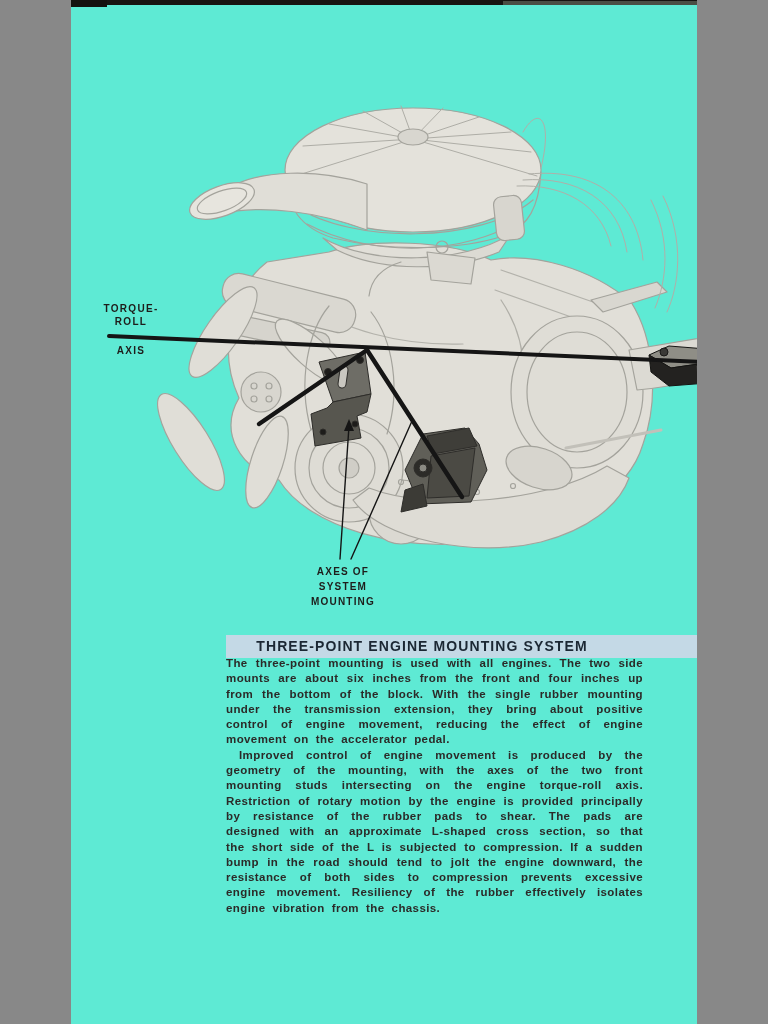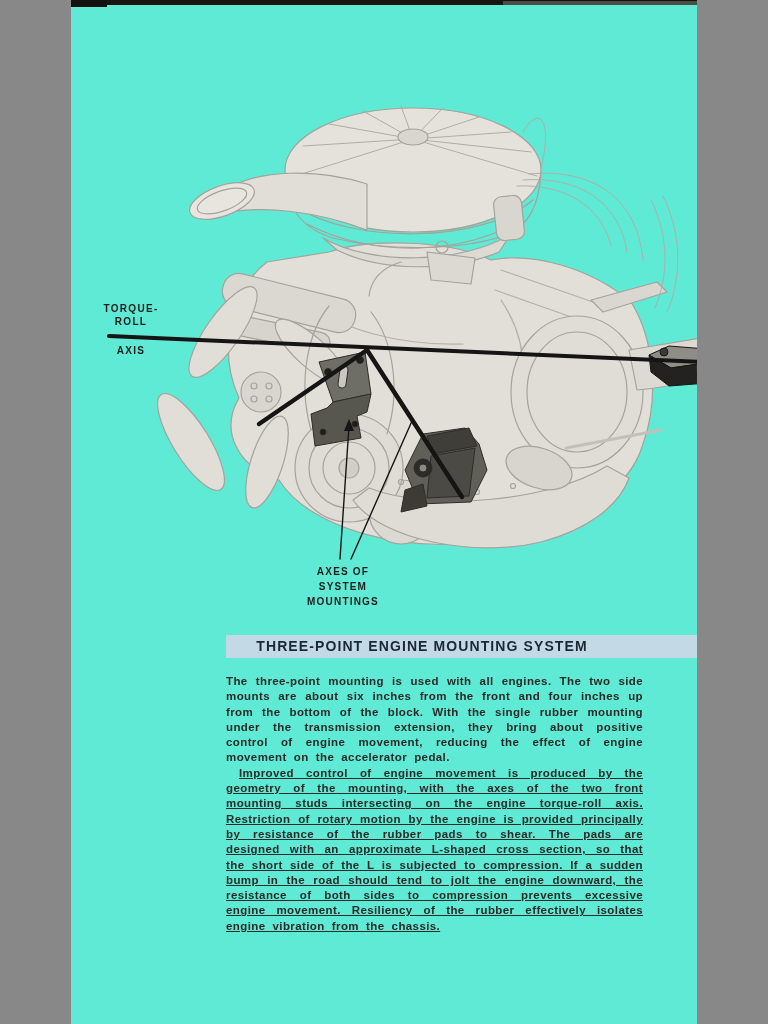--- a/index.html
+++ b/index.html
@@ -24,26 +24,26 @@
 
   .banner{
     position:absolute;top:635px;left:155px;width:613px;height:23px;
     background:#c4d9e6;
   }
   .banner .heading{
     width:392px;height:23px;line-height:23px;text-align:center;
     font-weight:700;font-size:14px;letter-spacing:1.1px;color:#1b2733;
   }
 
-  .bodycol{position:absolute;top:674px;left:155px;width:417px;}
+  .bodycol{position:absolute;top:656px;left:155px;width:417px;}
   .bodycol p{
     margin:0;font-weight:700;font-size:11.5px;line-height:15.3px;
     letter-spacing:0.4px;word-spacing:3.5px;text-align:justify;color:#2b2a28;
   }
-  .bodycol p + p{text-indent:13px;text-decoration:underline;}
+  .bodycol p + p{text-indent:13px;}
 
   .pagenum{
     position:absolute;top:972px;left:714px;width:40px;text-align:center;
     font-size:13px;letter-spacing:0.5px;color:#262523;font-family:Liberation Mono, monospace;
   }
 </style>
 </head>
 <body>
 
 <div class="page">
@@ -182,21 +182,21 @@
       <div>TORQUE-</div>
       <div>ROLL</div>
     </div>
     <div class="lbl" style="left:664px;top:368px;width:76px;">
       <div>AXIS</div>
     </div>
 
     <div class="lbl lbl-mnt" style="left:202px;top:564px;width:140px;">
       <div>AXES OF</div>
       <div>SYSTEM</div>
-      <div>MOUNTINGS</div>
+      <div>MOUNTING</div>
     </div>
   </div>
 
   <div class="banner">
     <div class="heading">THREE-POINT ENGINE MOUNTING SYSTEM</div>
   </div>
 
   <div class="bodycol">
     <p>The three-point mounting is used with all engines. The two side mounts are about six inches from the front and four inches up from the bottom of the block. With the single rubber mounting under the transmission extension, they bring about positive control of engine movement, reducing the effect of engine movement on the accelerator pedal.</p>
     <p>Improved control of engine movement is produced by the geometry of the mounting, with the axes of the two front mounting studs intersecting on the engine torque-roll axis. Restriction of rotary motion by the engine is provided principally by resistance of the rubber pads to shear. The pads are designed with an approximate L-shaped cross section, so that the short side of the L is subjected to compression. If a sudden bump in the road should tend to jolt the engine downward, the resistance of both sides to compression prevents excessive engine movement. Resiliency of the rubber effectively isolates engine vibration from the chassis.</p>

